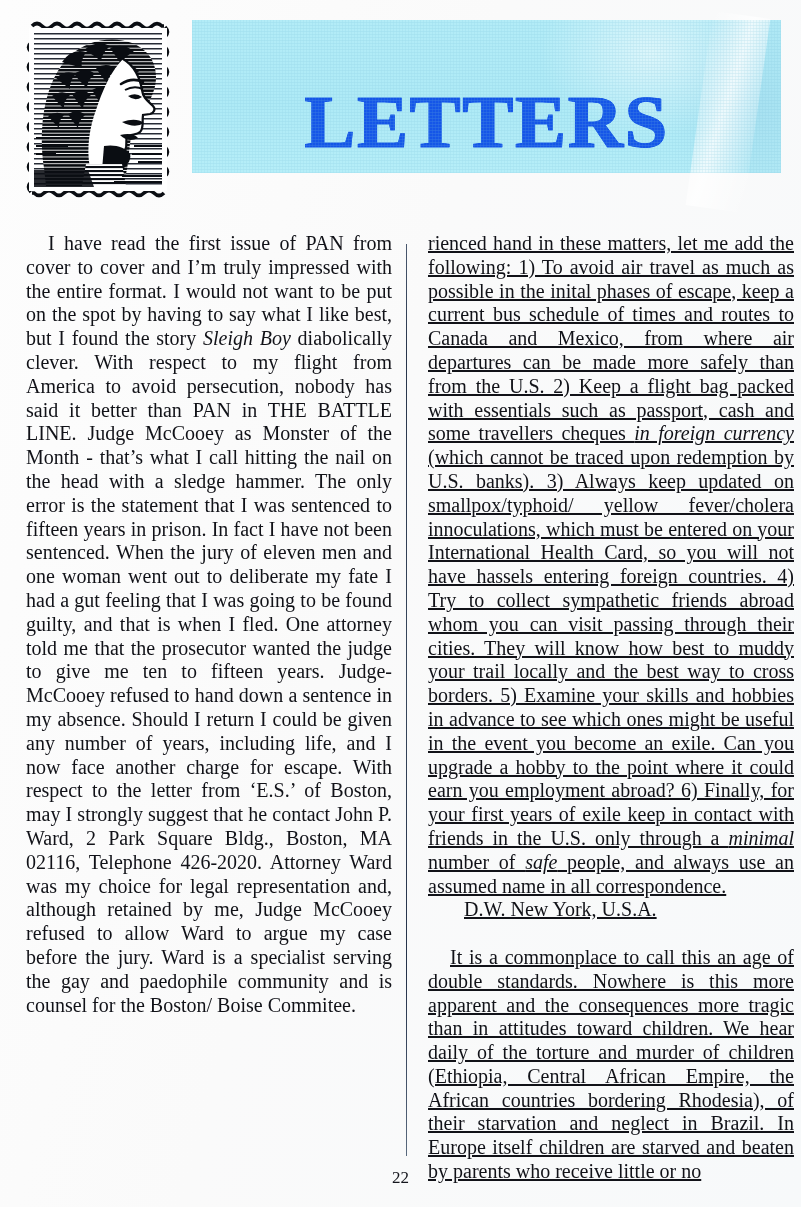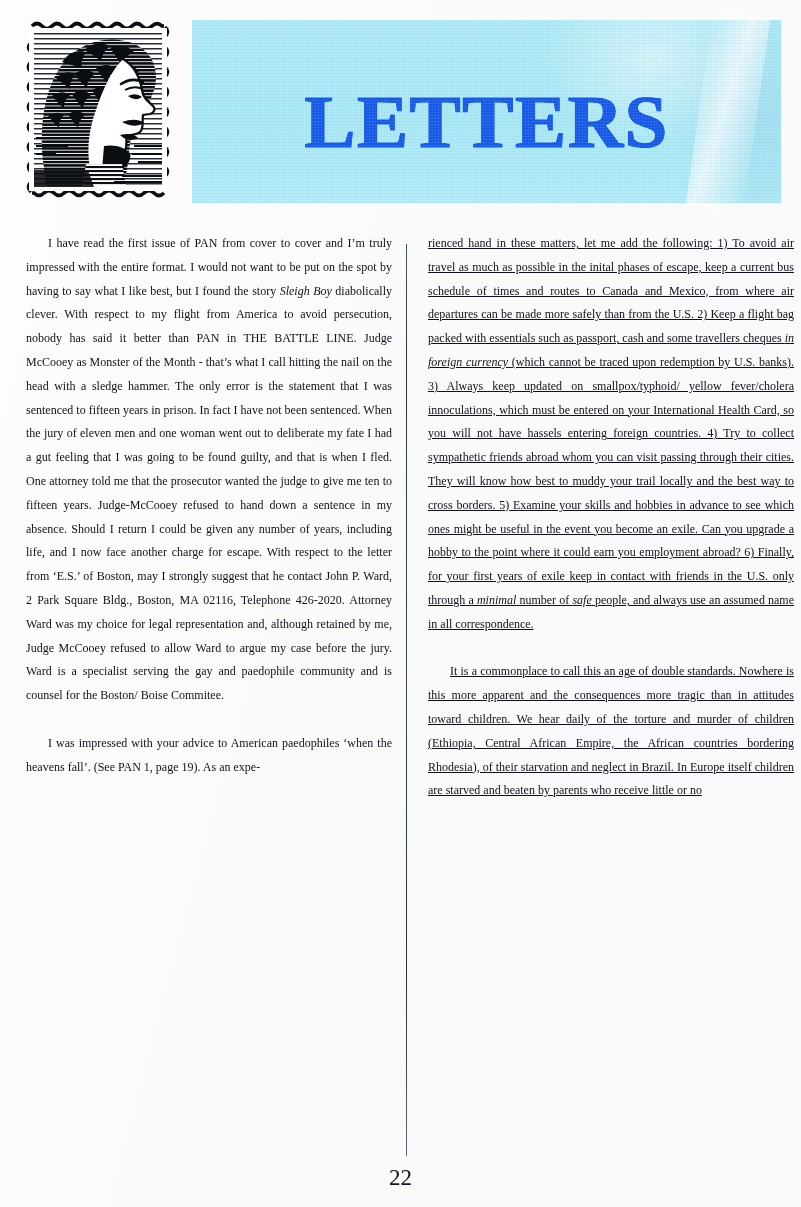--- a/index.html
+++ b/index.html
@@ -44,21 +44,21 @@
     height: 183px;
   }
   .stamp svg { display: block; width: 152px; height: 183px; }
 
   
   .banner {
     position: absolute;
     left: 192px;
     top: 20px;
     width: 589px;
-    height: 183px;
+    height: 153px;
     background:
       radial-gradient(ellipse 160px 120px at 78% 22%, rgba(255,255,255,0.55) 0%, rgba(255,255,255,0) 70%),
       radial-gradient(ellipse 120px 200px at 96% 60%, rgba(160,215,235,0.45) 0%, rgba(160,215,235,0) 72%),
       linear-gradient(180deg, #b3ecf7 0%, #aeeaf6 55%, #b6eef8 100%);
   }
   .banner::after {
     content: "";
     position: absolute;
     inset: 0;
     opacity: 0.30;
@@ -100,21 +100,21 @@
     position: absolute;
     left: 0;
     top: 232px;
     width: 801px;
     height: 930px;
   }
   .col {
     position: absolute;
     top: 0;
     width: 366px;
-    font-size: 12px;
+    font-size: 20px;
     line-height: 23.8px;
     text-align: justify;
     text-justify: inter-word;
     hyphens: manual;
     color: #111218;
   }
   .col-left  { left: 26px; }
   .col-right { left: 428px; text-decoration: underline; }
 
   .col p {
@@ -146,21 +146,21 @@
     opacity: 0.92;
   }
 
   
   .folio {
     position: absolute;
     left: 0;
     right: 0;
     top: 1168px;
     text-align: center;
-    font-size: 23px;
+    font-size: 17px;
     line-height: 20px;
     color: #14151c;
   }
   .folio span { display: inline-block; }
 </style>
 </head>
 <body>
 
 <div class="page">
 
@@ -287,24 +287,24 @@
       <div class="banner-streak"></div>
       <div class="banner-title">LETTERS</div>
     </div>
   </div>
 
   <div class="divider"></div>
 
   <div class="body-area">
     <div class="col col-left" id="col-left">
         <p class=""><span>I have read the first issue of PAN from cover to cover and I’m truly impressed with the entire format. I would not want to be put on the spot by having to say what I like best, but I found the story </span><i>Sleigh Boy</i><span> diabolically clever. With respect to my flight from America to avoid persecution, nobody has said it better than PAN in THE BATTLE LINE. Judge McCooey as Monster of the Month - that’s what I call hitting the nail on the head with a sledge hammer. The only error is the statement that I was sentenced to fifteen years in prison. In fact I have not been sentenced. When the jury of eleven men and one woman went out to deliberate my fate I had a gut feeling that I was going to be found guilty, and that is when I fled. One attorney told me that the prosecutor wanted the judge to give me ten to fifteen years. Judge-McCooey refused to hand down a sentence in my absence. Should I return I could be given any number of years, including life, and I now face another charge for escape. With respect to the letter from ‘E.S.’ of Boston, may I strongly suggest that he contact John P. Ward, 2 Park Square Bldg., Boston, MA 02116, Telephone 426-2020. Attorney Ward was my choice for legal representation and, although retained by me, Judge McCooey refused to allow Ward to argue my case before the jury. Ward is a specialist serving the gay and paedophile community and is counsel for the Boston/ Boise Commitee.</span></p>
-        <p class=" gap-before"><span>I was impressed with your advice to American paedophiles ‘when the heavens fall’. (See PAN 1, page 19). As an expe-</span></p>
       </div>
     <div class="col col-right" id="col-right">
         <p class="no-indent"><span>rienced hand in these matters, let me add the following: 1) To avoid air travel as much as possible in the inital phases of escape, keep a current bus schedule of times and routes to Canada and Mexico, from where air departures can be made more safely than from the U.S. 2) Keep a flight bag packed with essentials such as passport, cash and some travellers cheques </span><i>in foreign currency</i><span> (which cannot be traced upon redemption by U.S. banks). 3) Always keep updated on smallpox/typhoid/ yellow fever/cholera innoculations, which must be entered on your International Health Card, so you will not have hassels entering foreign countries. 4) Try to collect sympathetic friends abroad whom you can visit passing through their cities. They will know how best to muddy your trail locally and the best way to cross borders. 5) Examine your skills and hobbies in advance to see which ones might be useful in the event you become an exile. Can you upgrade a hobby to the point where it could earn you employment abroad? 6) Finally, for your first years of exile keep in contact with friends in the U.S. only through a </span><i>minimal</i><span> number of </span><i>safe</i><span> people, and always use an assumed name in all correspondence.</span></p>
+        <p class="sig-tight"><span>D.W. New York, U.S.A.</span></p>
         <p class=" gap-before"><span>It is a commonplace to call this an age of double standards. Nowhere is this more apparent and the consequences more tragic than in attitudes toward children. We hear daily of the torture and murder of children (Ethiopia, Central African Empire, the African countries bordering Rhodesia), of their starvation and neglect in Brazil. In Europe itself children are starved and beaten by parents who receive little or no</span></p>
       </div>
   </div>
 
   <div class="folio">
     <span>22</span>
   </div>
 
 </div>
 

